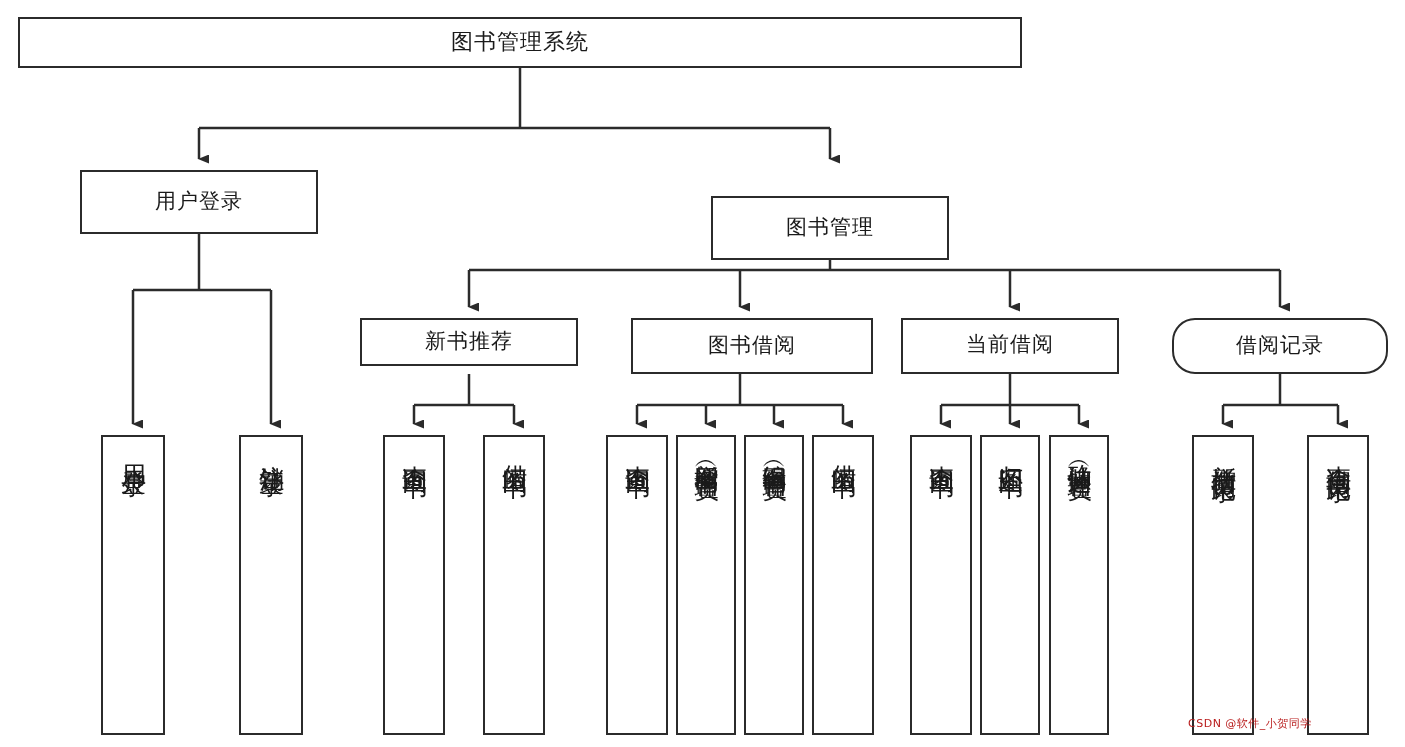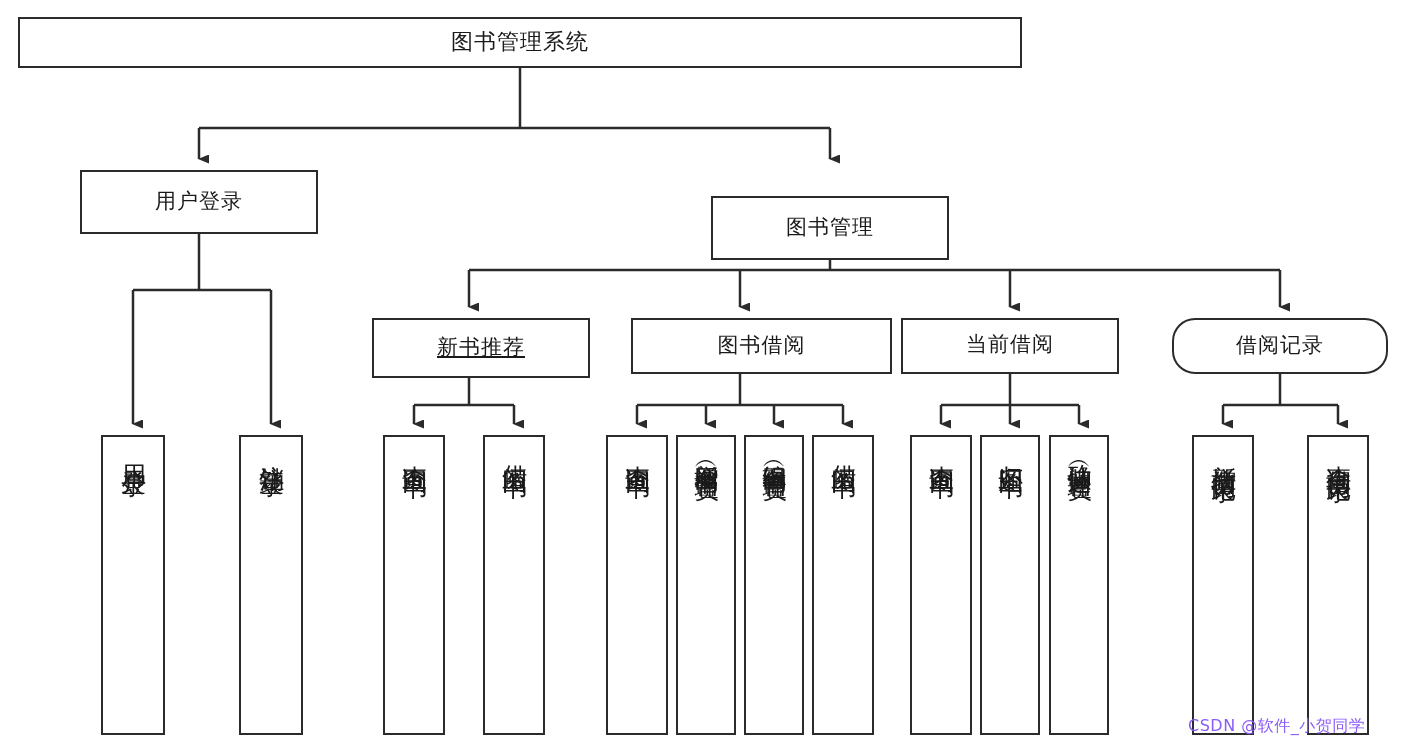--- a/index.html
+++ b/index.html
@@ -36,22 +36,22 @@
     text-orientation:upright;
     font-size:25px;
     letter-spacing:3px;
     line-height:1.05;
   }
   .v-node.tall .lbl{font-size:24px;letter-spacing:2px;}
 
   #watermark{
     position:absolute;
     left:1188px;top:716px;
-    font-size:16px;
-    color:#8b5cf6;
+    font-size:11px;
+    color:#b91c1c;
     letter-spacing:.5px;
     white-space:nowrap;
     pointer-events:none;
   }
 </style>
 </head>
 <body>
 
 <div id="stage">
 
@@ -109,24 +109,24 @@
     <span class="lbl">图书管理系统</span>
   </div>
 
   <div class="node h-node" style="left:80px;top:170px;width:238px;height:64px;">
     <span class="lbl">用户登录</span>
   </div>
   <div class="node h-node" style="left:711px;top:170px;width:238px;height:64px;margin-top:26px;">
     <span class="lbl">图书管理</span>
   </div>
 
-  <div class="node h-node" style="left:372px;top:318px;width:218px;height:60px;text-decoration:underline;">
+  <div class="node h-node" style="left:360px;top:318px;width:218px;height:48px;">
     <span class="lbl">新书推荐</span>
   </div>
-  <div class="node h-node" style="left:631px;top:318px;width:261px;height:56px;">
+  <div class="node h-node" style="left:631px;top:318px;width:242px;height:56px;">
     <span class="lbl">图书借阅</span>
   </div>
   <div class="node h-node" style="left:901px;top:318px;width:218px;height:56px;font-family:Liberation Mono, monospace;">
     <span class="lbl">当前借阅</span>
   </div>
   <div class="node h-node" style="left:1172px;top:318px;width:216px;height:56px;border-radius:23px;">
     <span class="lbl">借阅记录</span>
   </div>
 
   <div class="node v-node" style="left:101px;top:435px;width:64px;height:300px;">

